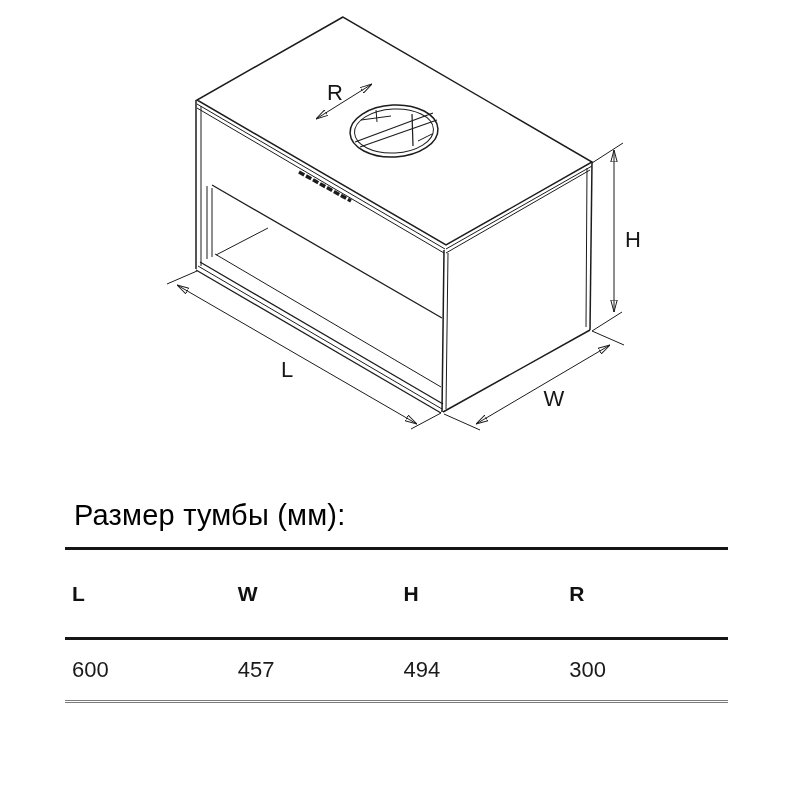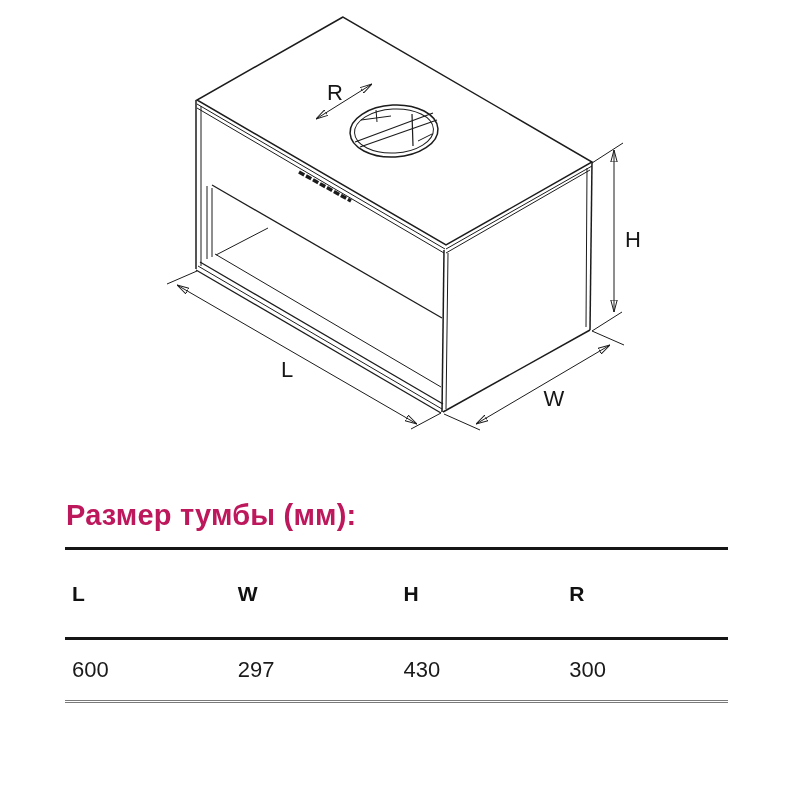--- a/index.html
+++ b/index.html
@@ -9,21 +9,21 @@
   }
   .drawing{position:absolute;top:0;left:0;}
   .drawing line,.drawing path,.drawing polyline,.drawing ellipse{
     stroke:#1c1c1c;fill:none;
   }
   .dim-label{
     font-family:"Liberation Sans",sans-serif;font-size:22px;fill:#161616;stroke:none;
   }
   .table-section{position:absolute;left:58px;top:499px;width:672px;}
   .table-title{
-    margin:0 0 15px 8px;font-size:29px;font-weight:bold;color:#be185d;
+    margin:0 0 15px 16px;font-size:29px;font-weight:normal;color:#000000;
     letter-spacing:0.2px;
   }
   table.dims{
     margin-left:7px;width:663px;border-collapse:collapse;table-layout:fixed;
     border-top:3px solid #161616;
   }
   table.dims thead tr{height:90px;}
   table.dims tbody tr{height:63px;margin-left:44px;}
   table.dims th{
     text-align:left;vertical-align:middle;padding:0 0 0 7px;
@@ -129,21 +129,21 @@
         <tr>
           <th>L</th>
           <th>W</th>
           <th>H</th>
           <th>R</th>
         </tr>
       </thead>
       <tbody>
         <tr>
           <td>600</td>
-          <td>297</td>
-          <td>430</td>
+          <td>457</td>
+          <td>494</td>
           <td>300</td>
         </tr>
       </tbody>
     </table>
   </div>
 
 </div>
 
 </body></html>

